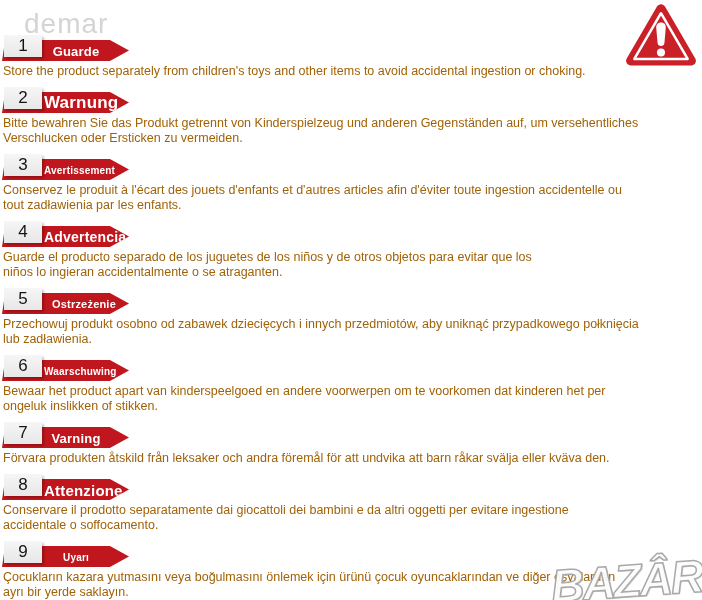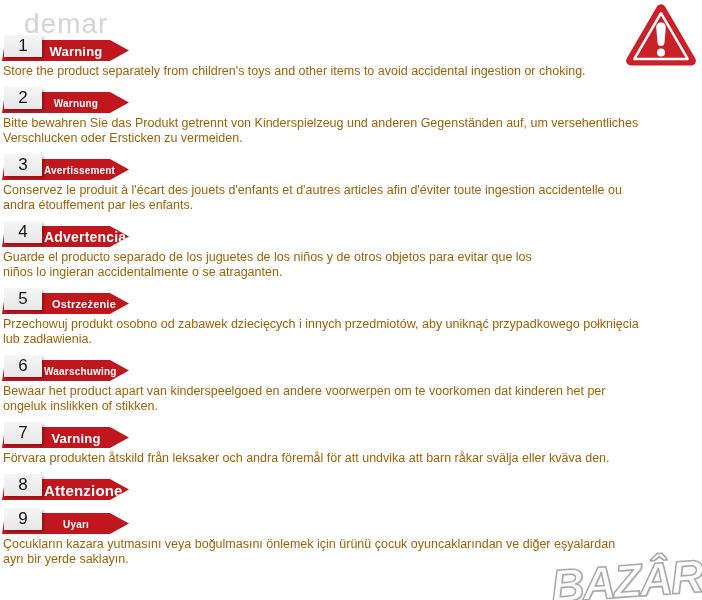--- a/index.html
+++ b/index.html
@@ -114,47 +114,47 @@
     <path d="M50 15 L87 78.5 L13 78.5 Z" fill="none" stroke="#ffffff" stroke-width="3.5" stroke-linejoin="round"></path>
     <path d="M50 28 C54.5 28 57 31 56.6 35.5 L54.8 56 C54.5 59 52.6 60.6 50 60.6 C47.4 60.6 45.5 59 45.2 56 L43.4 35.5 C43 31 45.5 28 50 28 Z" fill="#ffffff"></path>
     <circle cx="50" cy="69.5" r="5.6" fill="#ffffff"></circle>
   </svg>
 
   <div class="content">
 
     <div class="section">
       <div class="banner">
         <div class="ribbon">
-          <span class="ribbon-label" style="font-size: 13px;">Warning</span>
+          <span class="ribbon-label" style="font-size: 13px;">Guarde</span>
         </div>
         <div class="numbox">1</div>
       </div>
       <p class="body-text">Store the product separately from children's toys and other items to avoid accidental ingestion or choking.</p>
     </div>
 
     <div class="section">
       <div class="banner">
         <div class="ribbon">
-          <span class="ribbon-label" style="font-size: 10px;">Warnung</span>
+          <span class="ribbon-label" style="font-size: 17px;">Warnung</span>
         </div>
         <div class="numbox">2</div>
       </div>
       <p class="body-text">Bitte bewahren Sie das Produkt getrennt von Kinderspielzeug und anderen Gegenständen auf, um versehentliches
 Verschlucken oder Ersticken zu vermeiden.</p>
     </div>
 
     <div class="section">
       <div class="banner">
         <div class="ribbon">
           <span class="ribbon-label" style="font-size: 10px;">Avertissement</span>
         </div>
         <div class="numbox">3</div>
       </div>
       <p class="body-text">Conservez le produit à l'écart des jouets d'enfants et d'autres articles afin d'éviter toute ingestion accidentelle ou
-andra étouffement par les enfants.</p>
+tout zadławienia par les enfants.</p>
     </div>
 
     <div class="section">
       <div class="banner">
         <div class="ribbon">
           <span class="ribbon-label" style="font-size: 14px;">Advertencia</span>
         </div>
         <div class="numbox">4</div>
       </div>
       <p class="body-text">Guarde el producto separado de los juguetes de los niños y de otros objetos para evitar que los
@@ -193,20 +193,22 @@
       <p class="body-text">Förvara produkten åtskild från leksaker och andra föremål för att undvika att barn råkar svälja eller kväva den.</p>
     </div>
 
     <div class="section">
       <div class="banner">
         <div class="ribbon">
           <span class="ribbon-label" style="font-size: 15px;">Attenzione</span>
         </div>
         <div class="numbox">8</div>
       </div>
+      <p class="body-text">Conservare il prodotto separatamente dai giocattoli dei bambini e da altri oggetti per evitare ingestione
+accidentale o soffocamento.</p>
     </div>
 
     <div class="section">
       <div class="banner">
         <div class="ribbon">
           <span class="ribbon-label" style="font-size: 10px;">Uyarı</span>
         </div>
         <div class="numbox">9</div>
       </div>
       <p class="body-text">Çocukların kazara yutmasını veya boğulmasını önlemek için ürünü çocuk oyuncaklarından ve diğer eşyalardan

